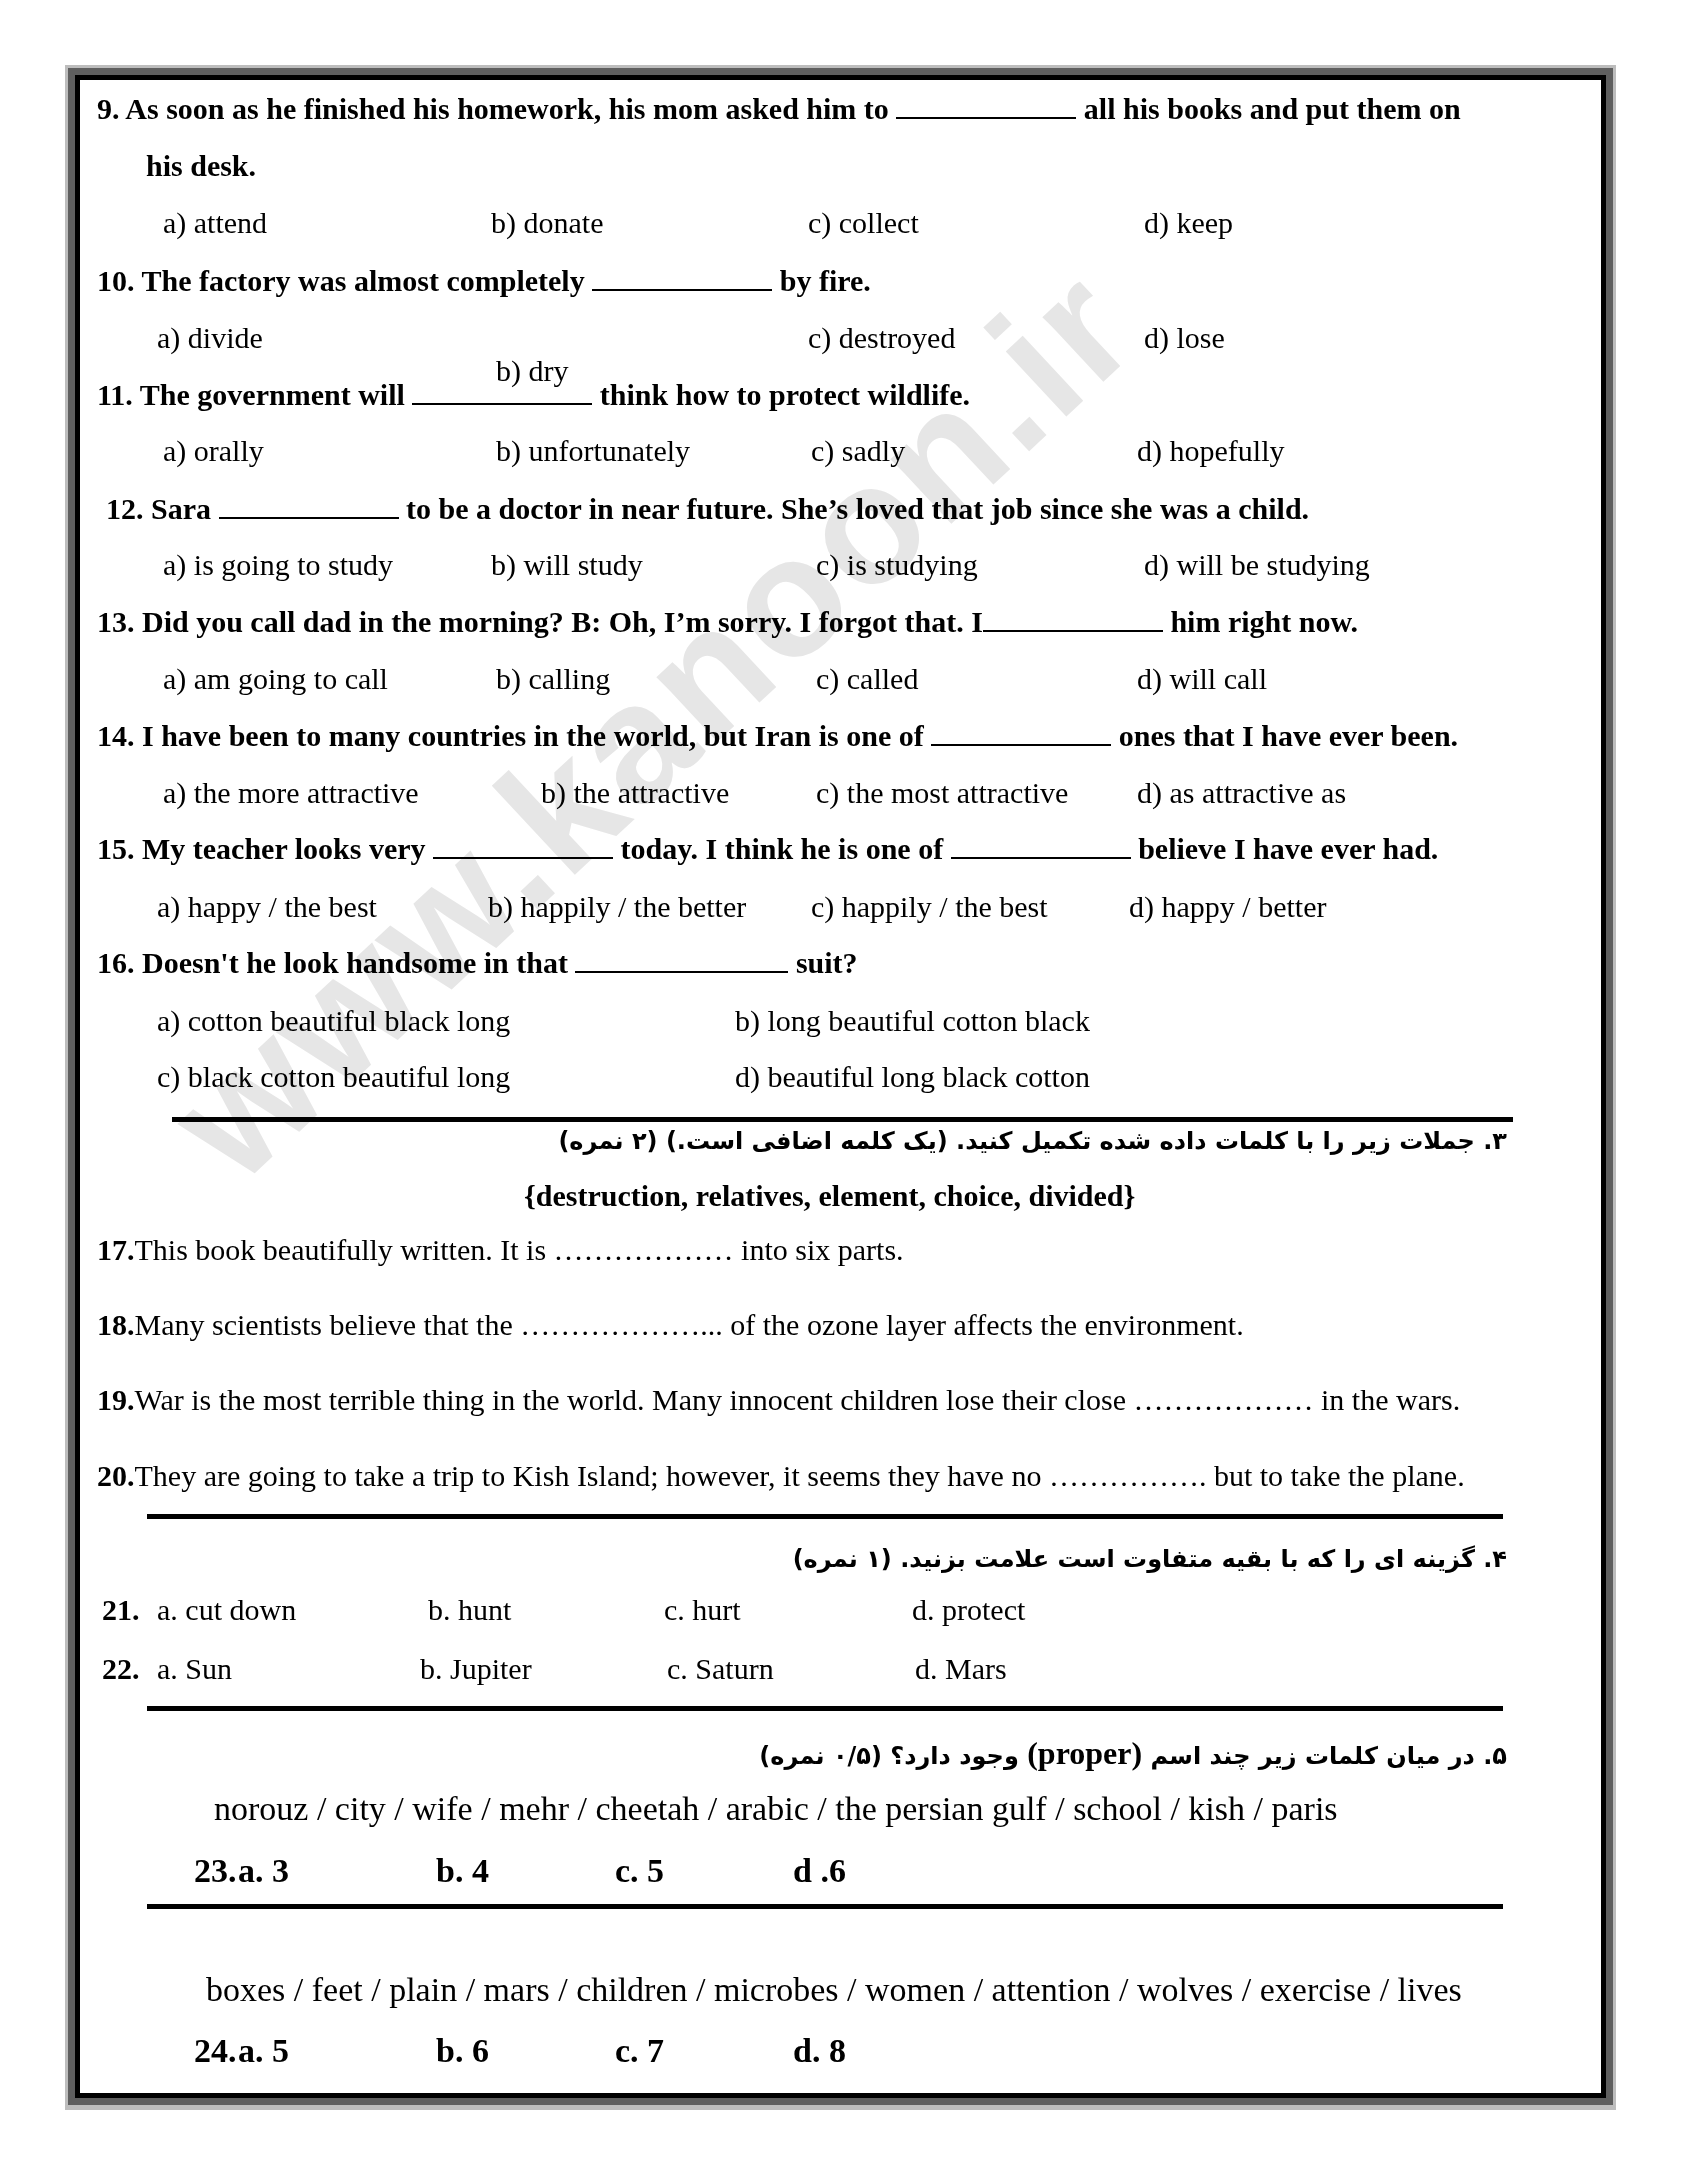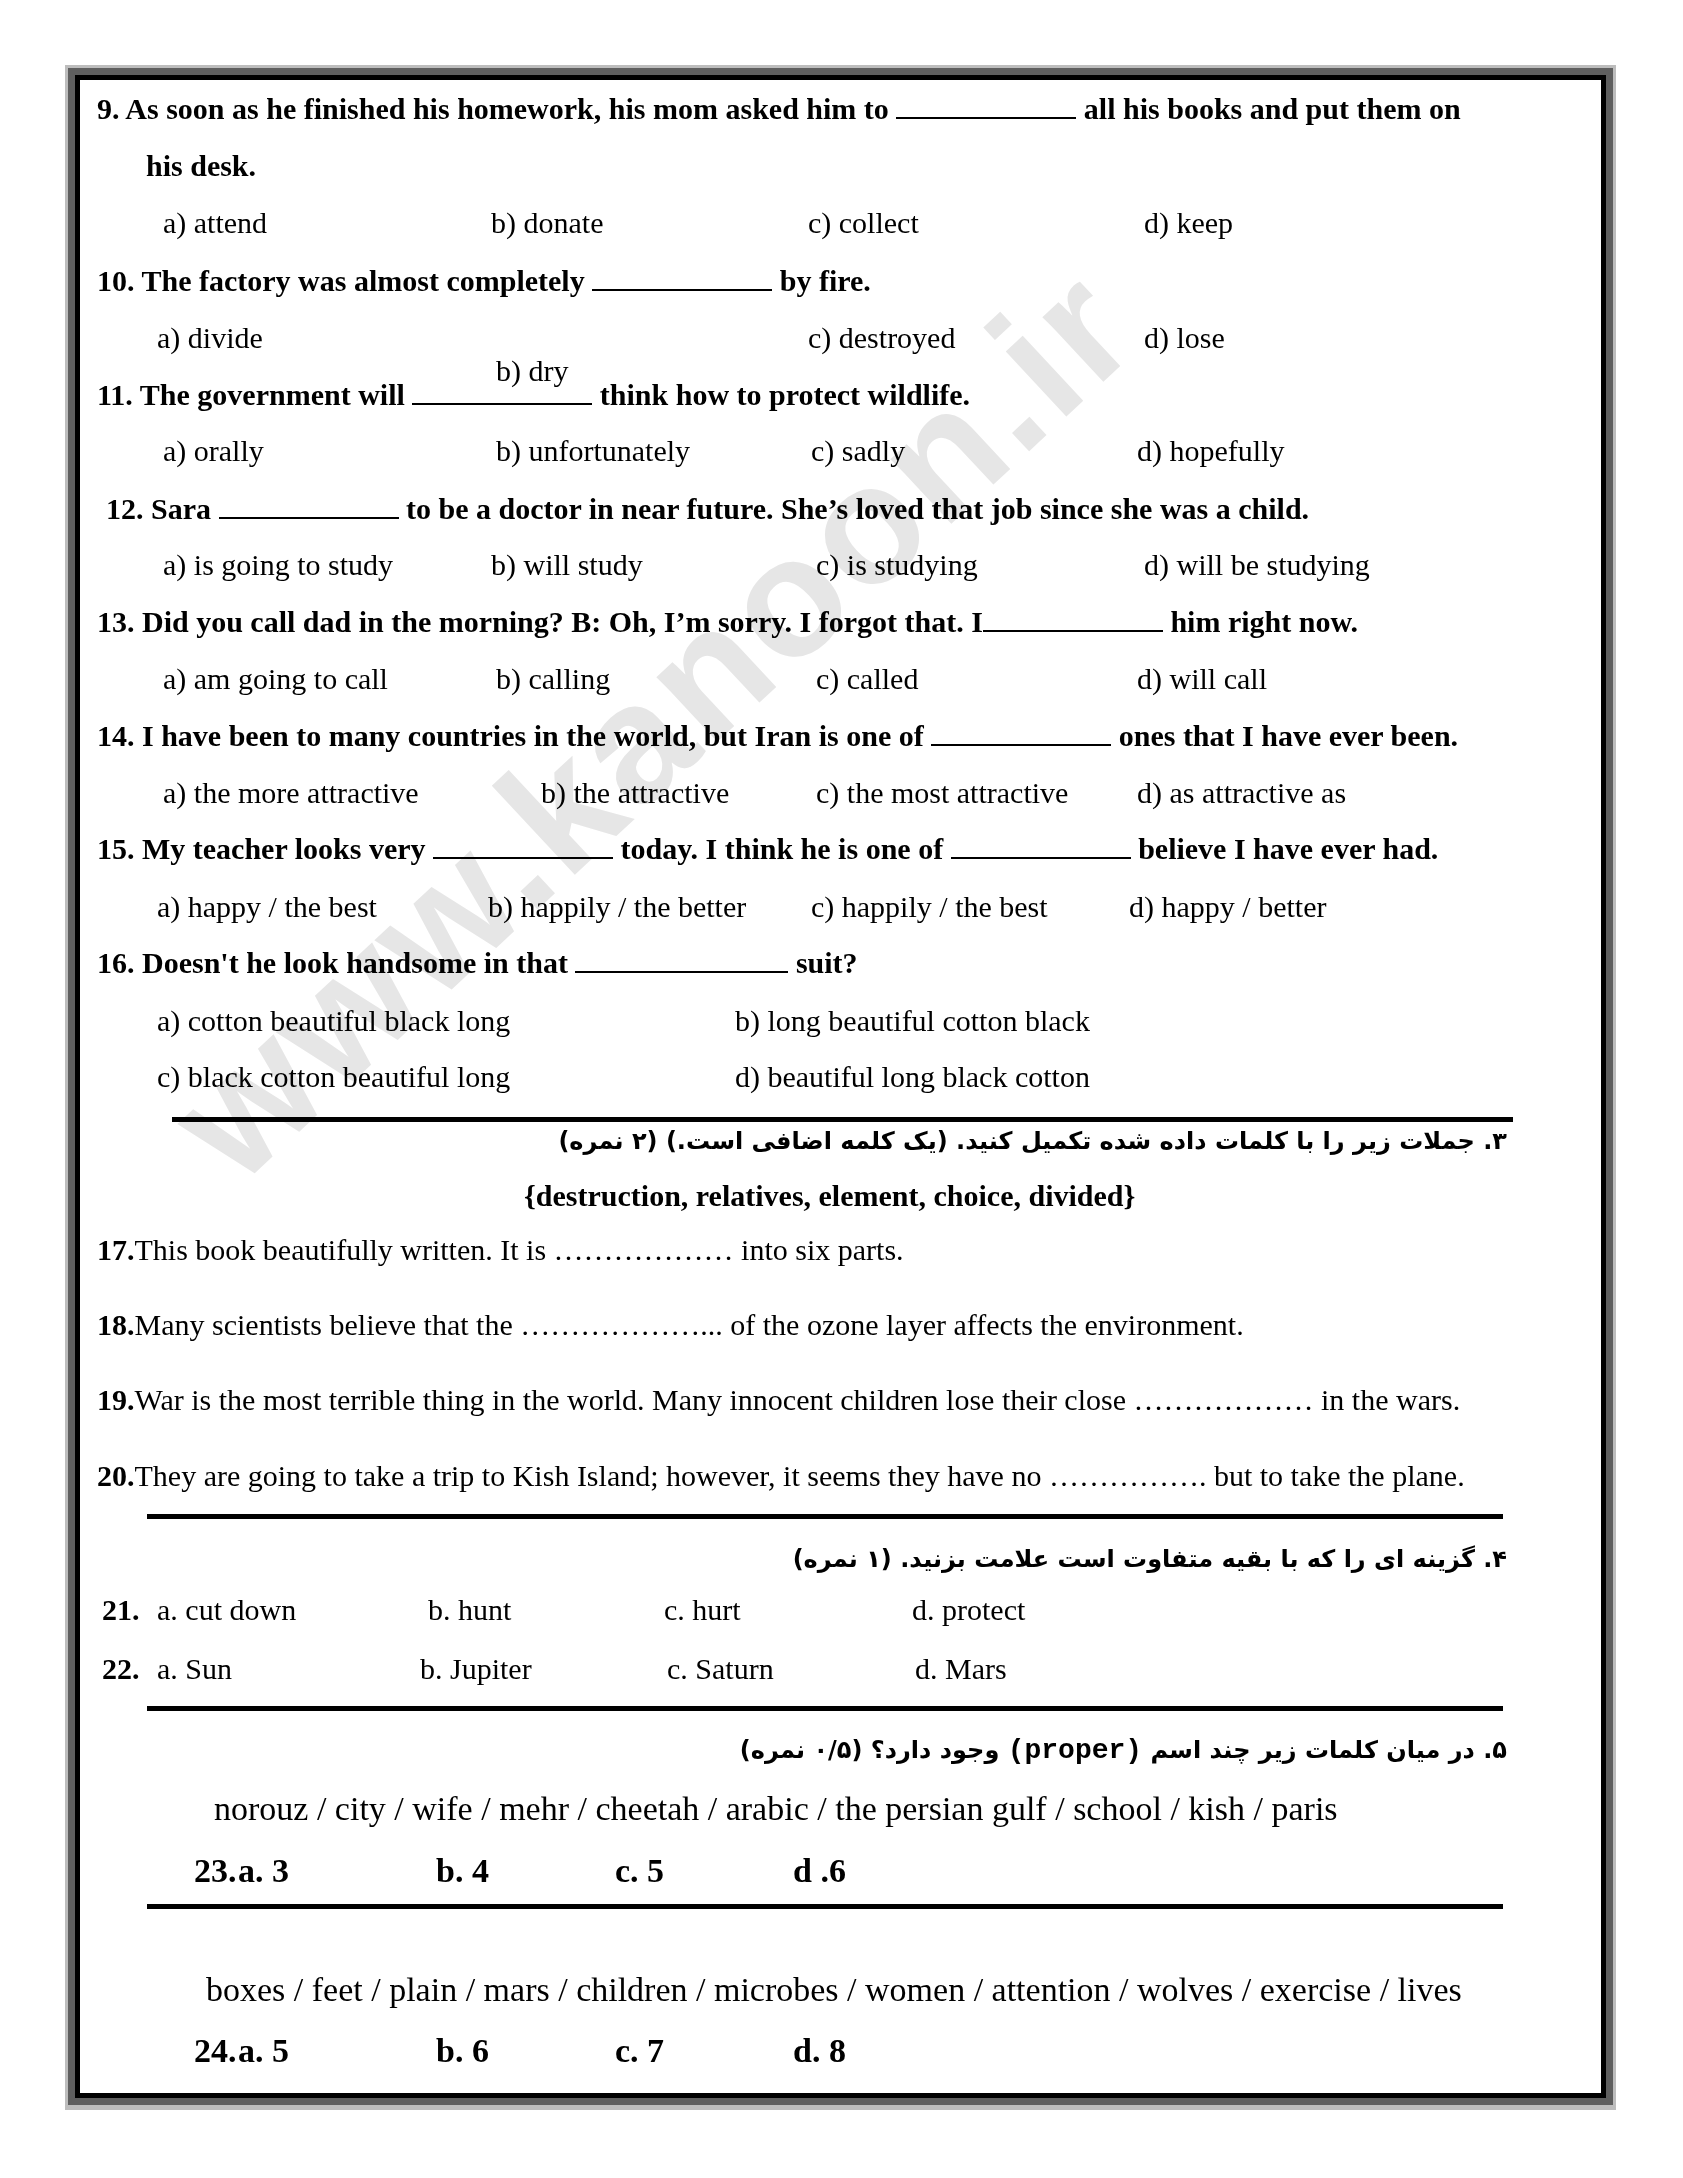--- a/index.html
+++ b/index.html
@@ -15,21 +15,21 @@
   .watermark { position:absolute; left:119px; top:970px; font-family:"Liberation Sans","DejaVu Sans",sans-serif;
                font-size:168px; font-weight:bold; color:#e6e6e6; transform:rotate(-43deg);
                transform-origin:left center; white-space:nowrap; letter-spacing:4px; z-index:0; }
 
   .line { position:absolute; white-space:nowrap; z-index:1; }
   .q { font-weight:bold; font-size:30px; }
   .opt { font-size:30px; }
   .blank { display:inline-block; border-bottom:2px solid #000; height:22px; vertical-align:baseline; }
   .sep { position:absolute; height:5px; background:#000; z-index:1; }
   .fa { font-family:"DejaVu Sans",sans-serif; font-weight:bold; font-size:24px; direction:rtl; text-align:right; }
-  .fa .en { font-family:Liberation Mono, monospace; font-size:28px; }
+  .fa .en { font-family:Liberation Serif, serif; font-size:32px; }
   .bank { font-weight:bold; font-size:30px; }
   .words { font-size:34px; }
   .mc-big { font-weight:bold; font-size:34px; }
   .num { font-weight:bold; }
 </style>
 </head>
 <body>
 
 <div class="frame-outer">
  <div class="frame-mid">

